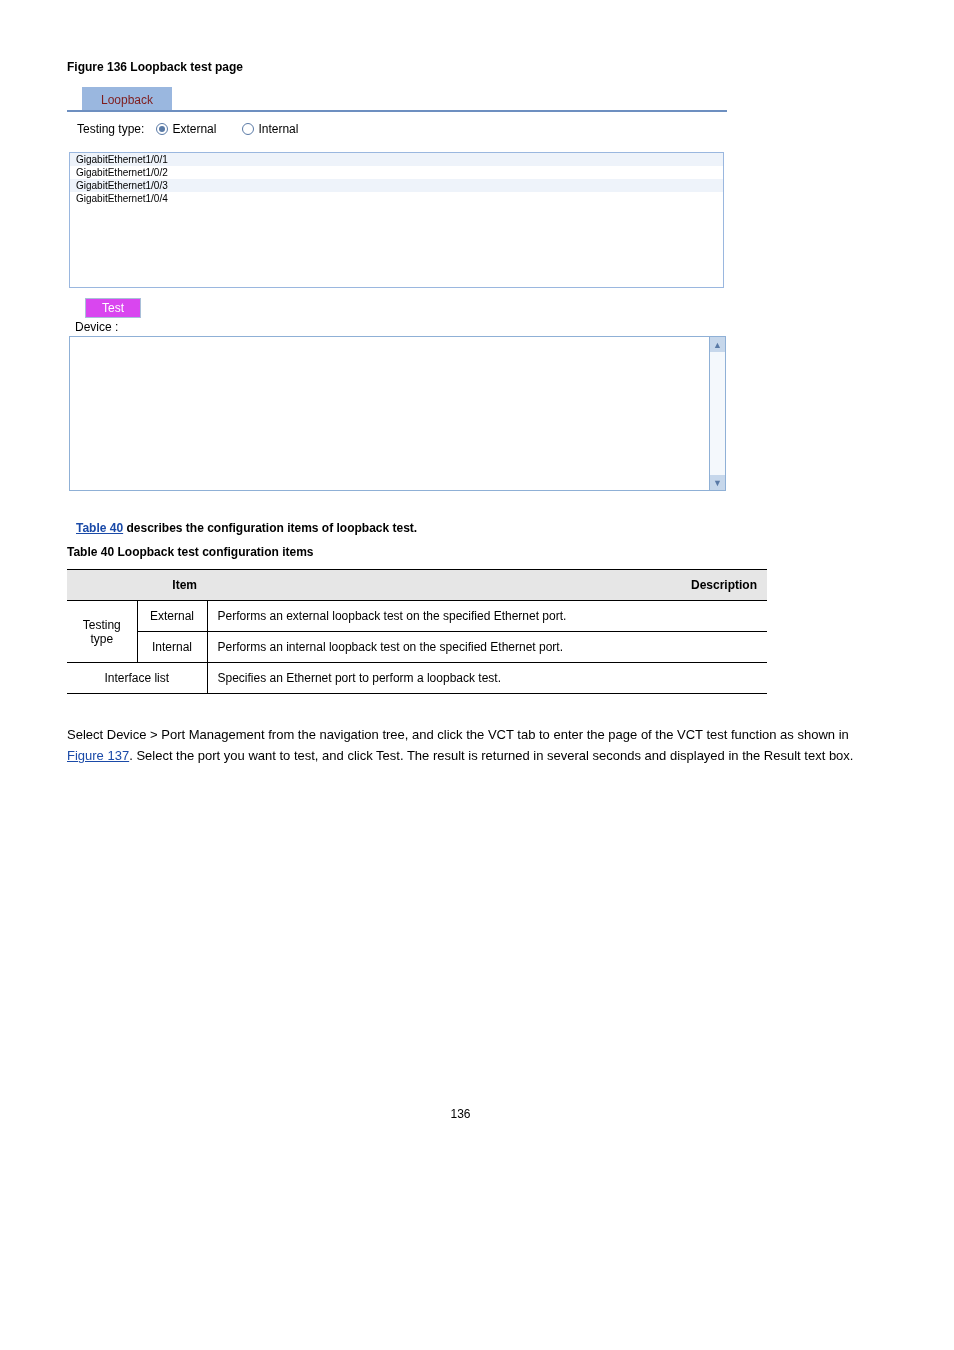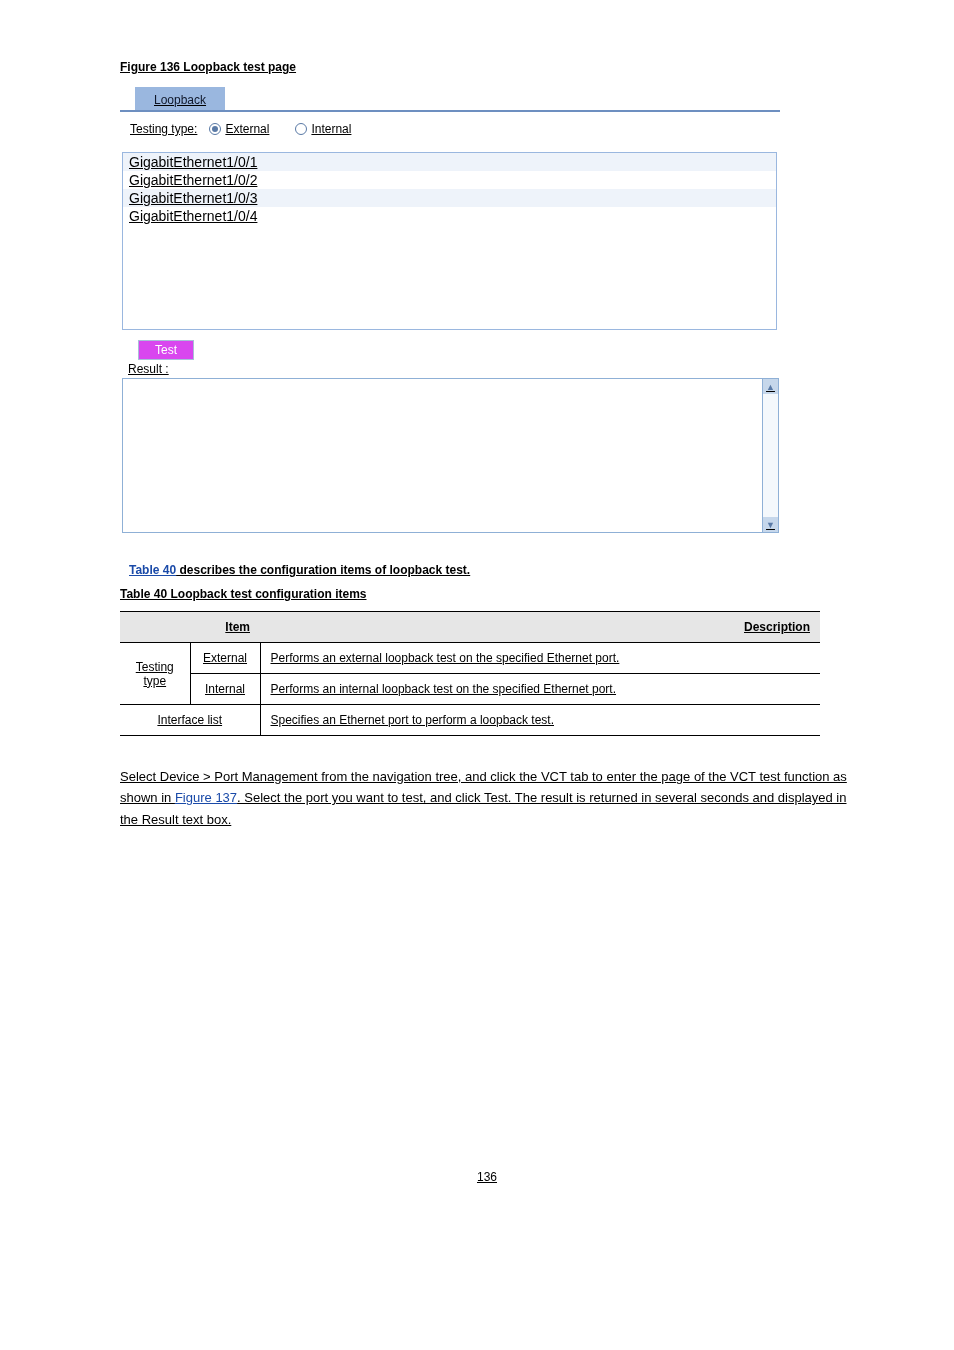--- a/index.html
+++ b/index.html
@@ -6,41 +6,40 @@
   body {
     margin: 0;
     padding: 0;
     font-family: Arial, sans-serif;
     font-size: 12px;
     color: #000;
     background: #fff;
     width: 954px;
   }
   .page {
-    padding: 60px 100px 40px 120px;
-    text-decoration: underline;
+    padding: 60px 100px 40px 67px;
   }
   .figure-label {
     font-size: 12px;
     font-weight: bold;
     margin-bottom: 10px;
   }
   .screenshot {
     border: none;
     width: 660px;
     margin-bottom: 30px;
   }
   .tabbar {
     display: flex;
     align-items: flex-end;
     height: 26px;
   }
   .tab {
     background: #9ab7df;
-    color: #0f172a;
+    color: #7f1d1d;
     padding: 5px 18px 3px 18px;
     font-size: 12px;
     margin-left: 15px;
     border: 1px solid #9ab7df;
     border-bottom: none;
   }
   .tab-underline {
     border-bottom: 2px solid #6d8fc0;
   }
   .formrow {
@@ -56,24 +55,24 @@
     display: inline-flex; align-items: center; justify-content: center;
     margin-right: 4px;
     background: #fff;
   }
   .radio-dot {
     width: 6px; height: 6px; background: #5a7aa6; border-radius: 50%;
   }
   .listbox {
     border: 1px solid #9ab7df;
     width: 655px;
-    height: 178px;
+    height: 136px;
     margin-left: 2px;
     margin-top: 6px;
-    font-size: 14px;
+    font-size: 10px;
     background: #fff;
   }
   .listbox-row { padding: 1px 6px; }
   .listbox-row.alt { background: #eef3fa; }
   .test-btn {
     display: inline-block;
     background: #d946ef;
     color: #fff;
     border: 1px solid #a9bfd8;
     padding: 2px 16px;
@@ -190,21 +189,21 @@
 
     <div class="listbox">
       <div class="listbox-row alt">GigabitEthernet1/0/1</div>
       <div class="listbox-row">GigabitEthernet1/0/2</div>
       <div class="listbox-row alt">GigabitEthernet1/0/3</div>
       <div class="listbox-row">GigabitEthernet1/0/4</div>
     </div>
 
     <div class="test-btn">Test</div>
 
-    <div class="result-label">Result :</div>
+    <div class="result-label">Device :</div>
 
     <div class="result-area-wrap">
       <div class="result-area"></div>
       <div class="scrollbar">
         <div class="scroll-btn">▲</div>
         <div class="scroll-btn">▼</div>
       </div>
     </div>
   </div>
 

